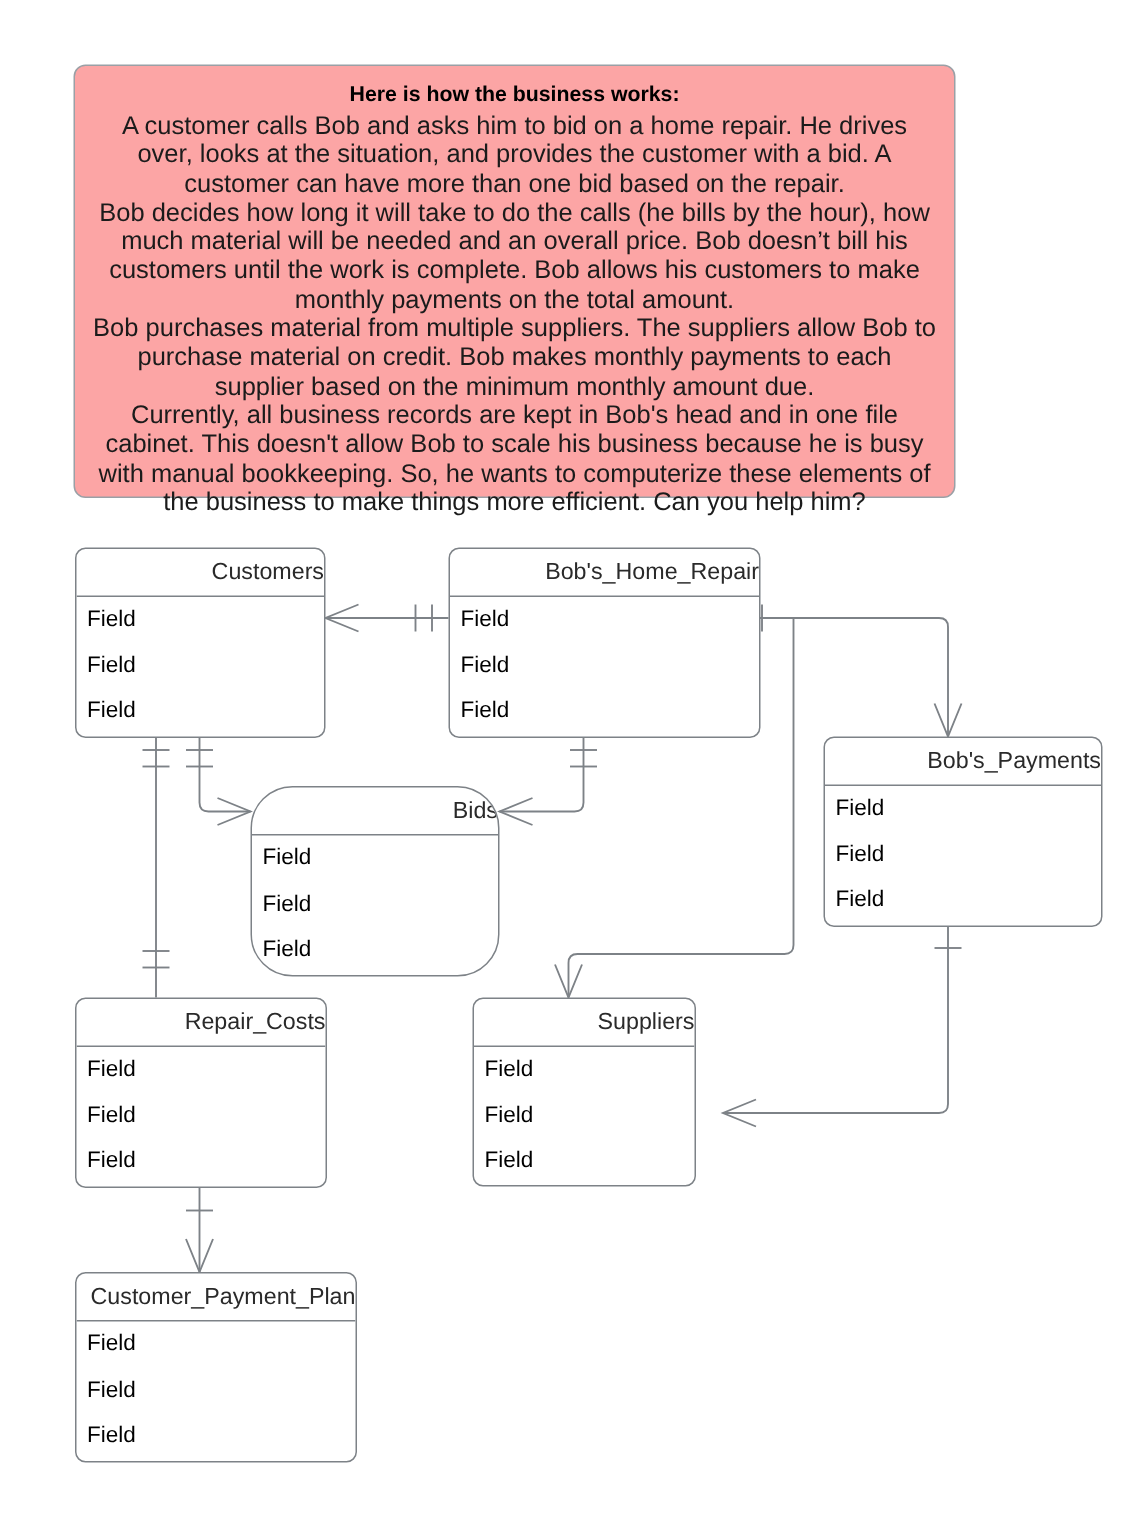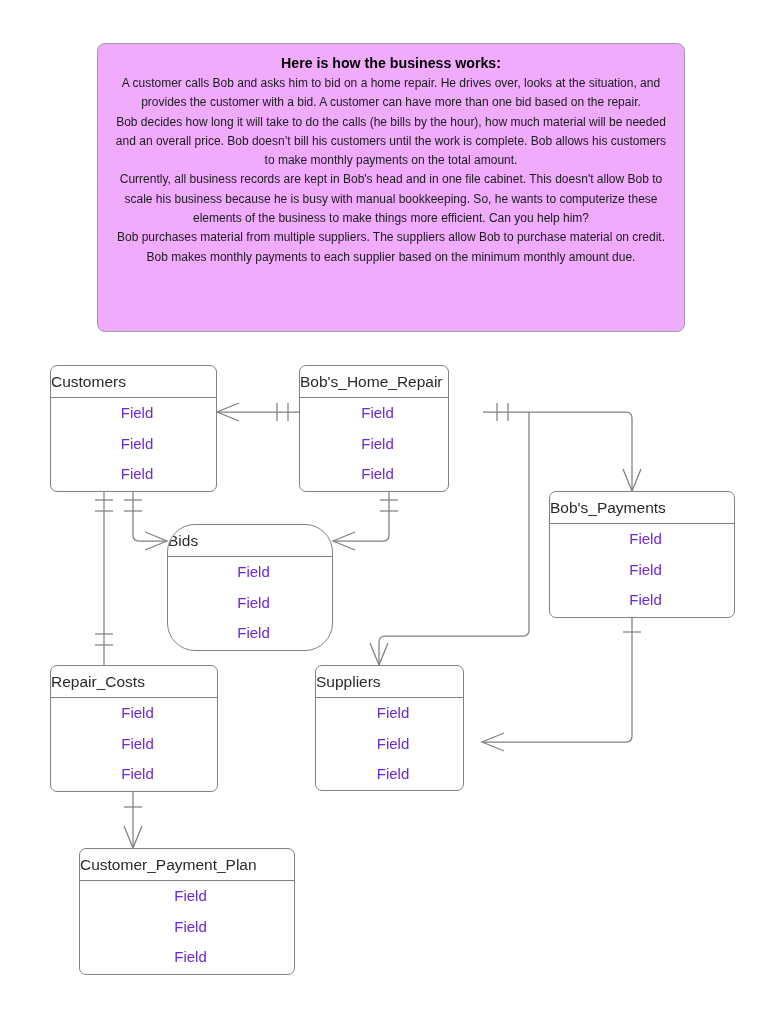--- a/index.html
+++ b/index.html
@@ -19,34 +19,33 @@
   
   #narrative-panel {
     position: absolute;
     left: 49px;
     top: 43px;
     width: 588px;
     height: 289px;
     box-sizing: border-box;
     border: 1px solid #9aa0a6;
     border-radius: 8px;
-    background: #f0abfc;
+    background: #fca5a5;
     padding: 10px 12px 8px 12px;
     text-align: center;
-    margin-left: 48px;
   }
   #narrative-title {
     font-size: 14.2px;
     font-weight: bold;
     line-height: 19px;
     margin: 0 0 1px 0;
     color: #000;
   }
   .narrative-para {
-    font-size: 12px;
+    font-size: 17px;
     line-height: 19.3px;
     margin: 0;
     color: #1b1b1b;
   }
 
   
   #er-canvas {
     position: absolute;
     left: 0;
     top: 0;
@@ -62,48 +61,47 @@
     box-sizing: border-box;
     border: 1px solid #7d8287;
     border-radius: 7px;
     background: #ffffff;
     overflow: hidden;
   }
   .entity-header {
     height: 31px;
     line-height: 31px;
     border-bottom: 1px solid #7d8287;
-    text-align: left;
+    text-align: right;
     font-size: 15.5px;
     color: #2a2a2a;
     white-space: nowrap;
     overflow: hidden;
   }
   .entity-fields {
     padding: 0;
   }
   .entity-field {
     height: 30.5px;
     line-height: 30.5px;
     padding-left: 7px;
     font-size: 15px;
-    color: #6d28d9;
+    color: #000000;
     white-space: nowrap;
-    text-align: center;
   }
 </style>
 </head>
 <body>
 
 <div id="narrative-panel">
   <div id="narrative-title">Here is how the business works:</div>
   <p class="narrative-para">A customer calls Bob and asks him to bid on a home repair. He drives over, looks at the situation, and provides the customer with a bid. A customer can have more than one bid based on the repair.</p>
   <p class="narrative-para">Bob decides how long it will take to do the calls (he bills by the hour), how much material will be needed and an overall price. Bob doesn’t bill his customers until the work is complete. Bob allows his customers to make monthly payments on the total amount.</p>
+  <p class="narrative-para">Bob purchases material from multiple suppliers. The suppliers allow Bob to purchase material on credit. Bob makes monthly payments to each supplier based on the minimum monthly amount due.</p>
   <p class="narrative-para">Currently, all business records are kept in Bob's head and in one file cabinet. This doesn't allow Bob to scale his business because he is busy with manual bookkeeping. So, he wants to computerize these elements of the business to make things more efficient. Can you help him?</p>
-  <p class="narrative-para">Bob purchases material from multiple suppliers. The suppliers allow Bob to purchase material on credit. Bob makes monthly payments to each supplier based on the minimum monthly amount due.</p>
 </div>
 
 <div id="er-canvas">
   <svg width="765" height="1024" viewBox="0 0 765 1024" xmlns="http://www.w3.org/2000/svg">
     <g fill="none" stroke="#7d8287" stroke-width="1.25" stroke-linecap="butt">
 
       <g>
         <line x1="217" y1="412" x2="299" y2="412"></line>
 
         <path d="M 239 403 L 217 412 L 239 421"></path>
@@ -166,21 +164,21 @@
 
 <div class="entity" id="entity-customers" style="left: 50px; top: 365px; width: 167px; height: 127px;">
   <div class="entity-header">Customers</div>
   <div class="entity-fields">
     <div class="entity-field">Field</div>
     <div class="entity-field">Field</div>
     <div class="entity-field">Field</div>
   </div>
 </div>
 
-<div class="entity" id="entity-bobs-home-repair" style="left: 299px; top: 365px; width: 150px; height: 127px;">
+<div class="entity" id="entity-bobs-home-repair" style="left: 299px; top: 365px; width: 208px; height: 127px;">
   <div class="entity-header">Bob's_Home_Repair</div>
   <div class="entity-fields">
     <div class="entity-field">Field</div>
     <div class="entity-field">Field</div>
     <div class="entity-field">Field</div>
   </div>
 </div>
 
 <div class="entity" id="entity-bids" style="left: 167px; top: 524px; width: 166px; height: 127px; border-radius: 28px;">
   <div class="entity-header">Bids</div>
@@ -211,20 +209,20 @@
 
 <div class="entity" id="entity-suppliers" style="left: 315px; top: 665px; width: 149px; height: 126px;">
   <div class="entity-header">Suppliers</div>
   <div class="entity-fields">
     <div class="entity-field">Field</div>
     <div class="entity-field">Field</div>
     <div class="entity-field">Field</div>
   </div>
 </div>
 
-<div class="entity" id="entity-customer-payment-plan" style="left: 50px; top: 848px; width: 216px; height: 127px; margin-left: 29px;">
+<div class="entity" id="entity-customer-payment-plan" style="left: 50px; top: 848px; width: 188px; height: 127px;">
   <div class="entity-header">Customer_Payment_Plan</div>
   <div class="entity-fields">
     <div class="entity-field">Field</div>
     <div class="entity-field">Field</div>
     <div class="entity-field">Field</div>
   </div>
 </div>
 
 </body></html>

